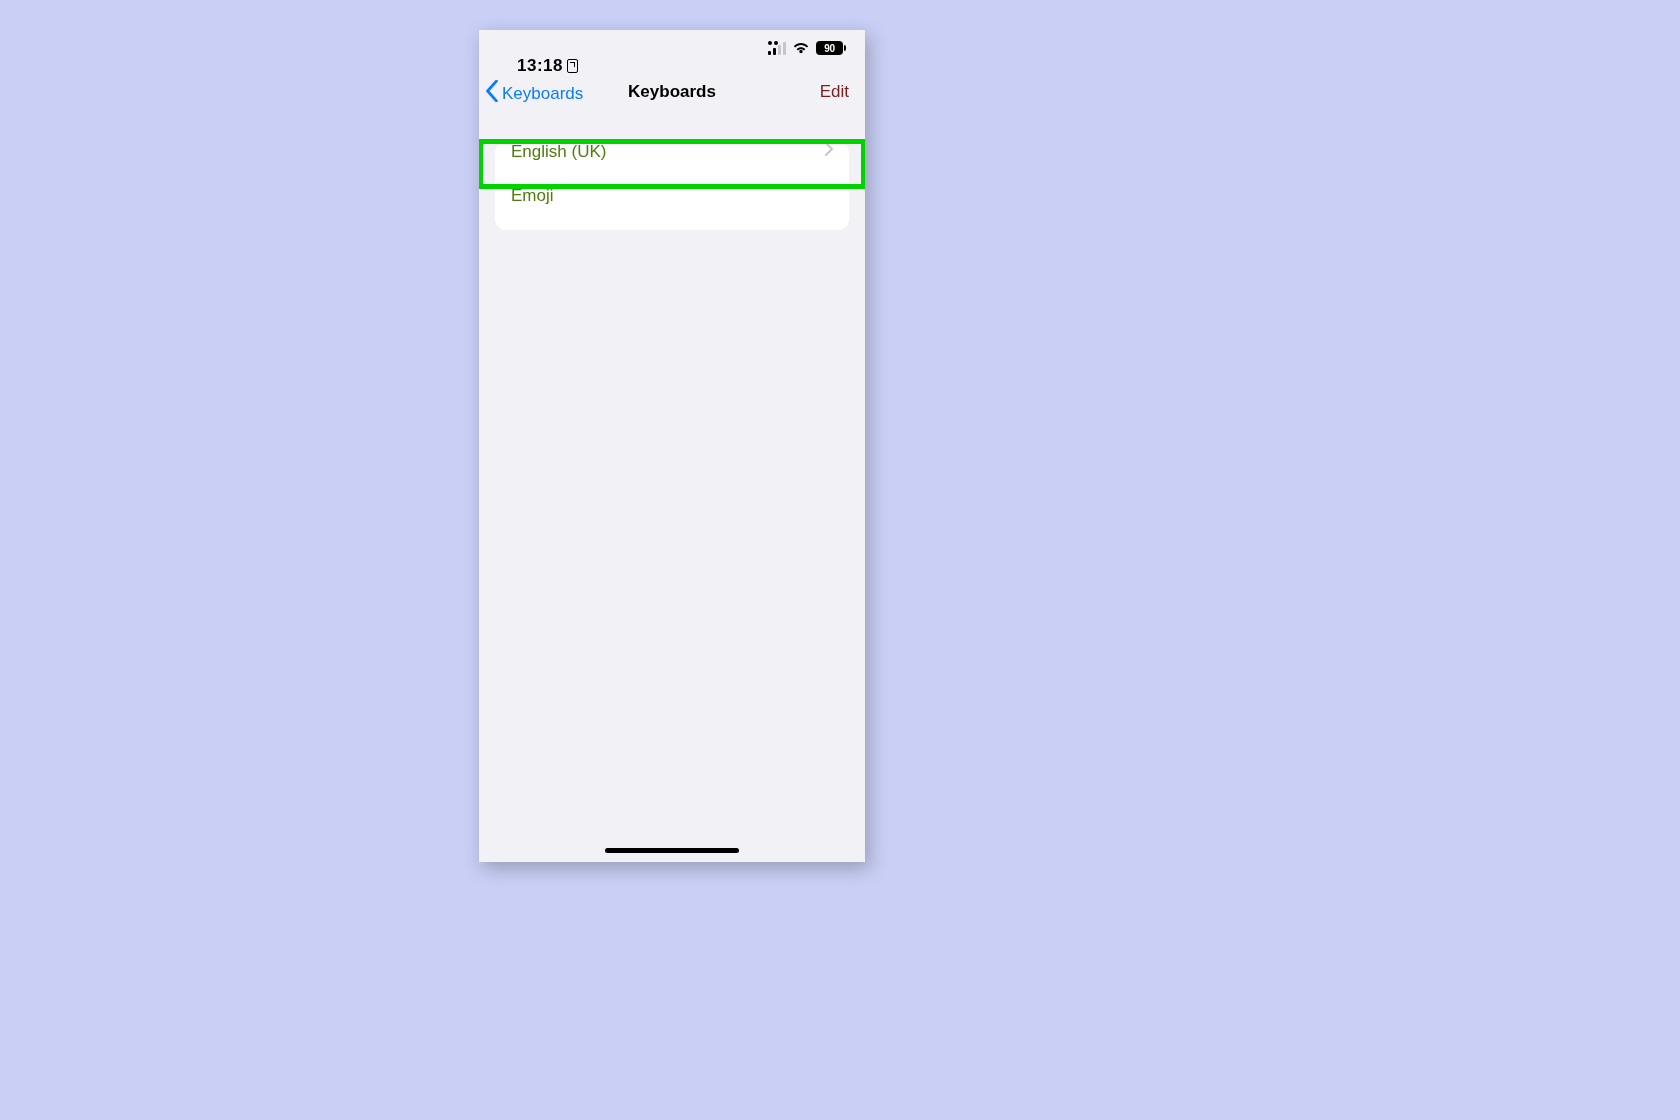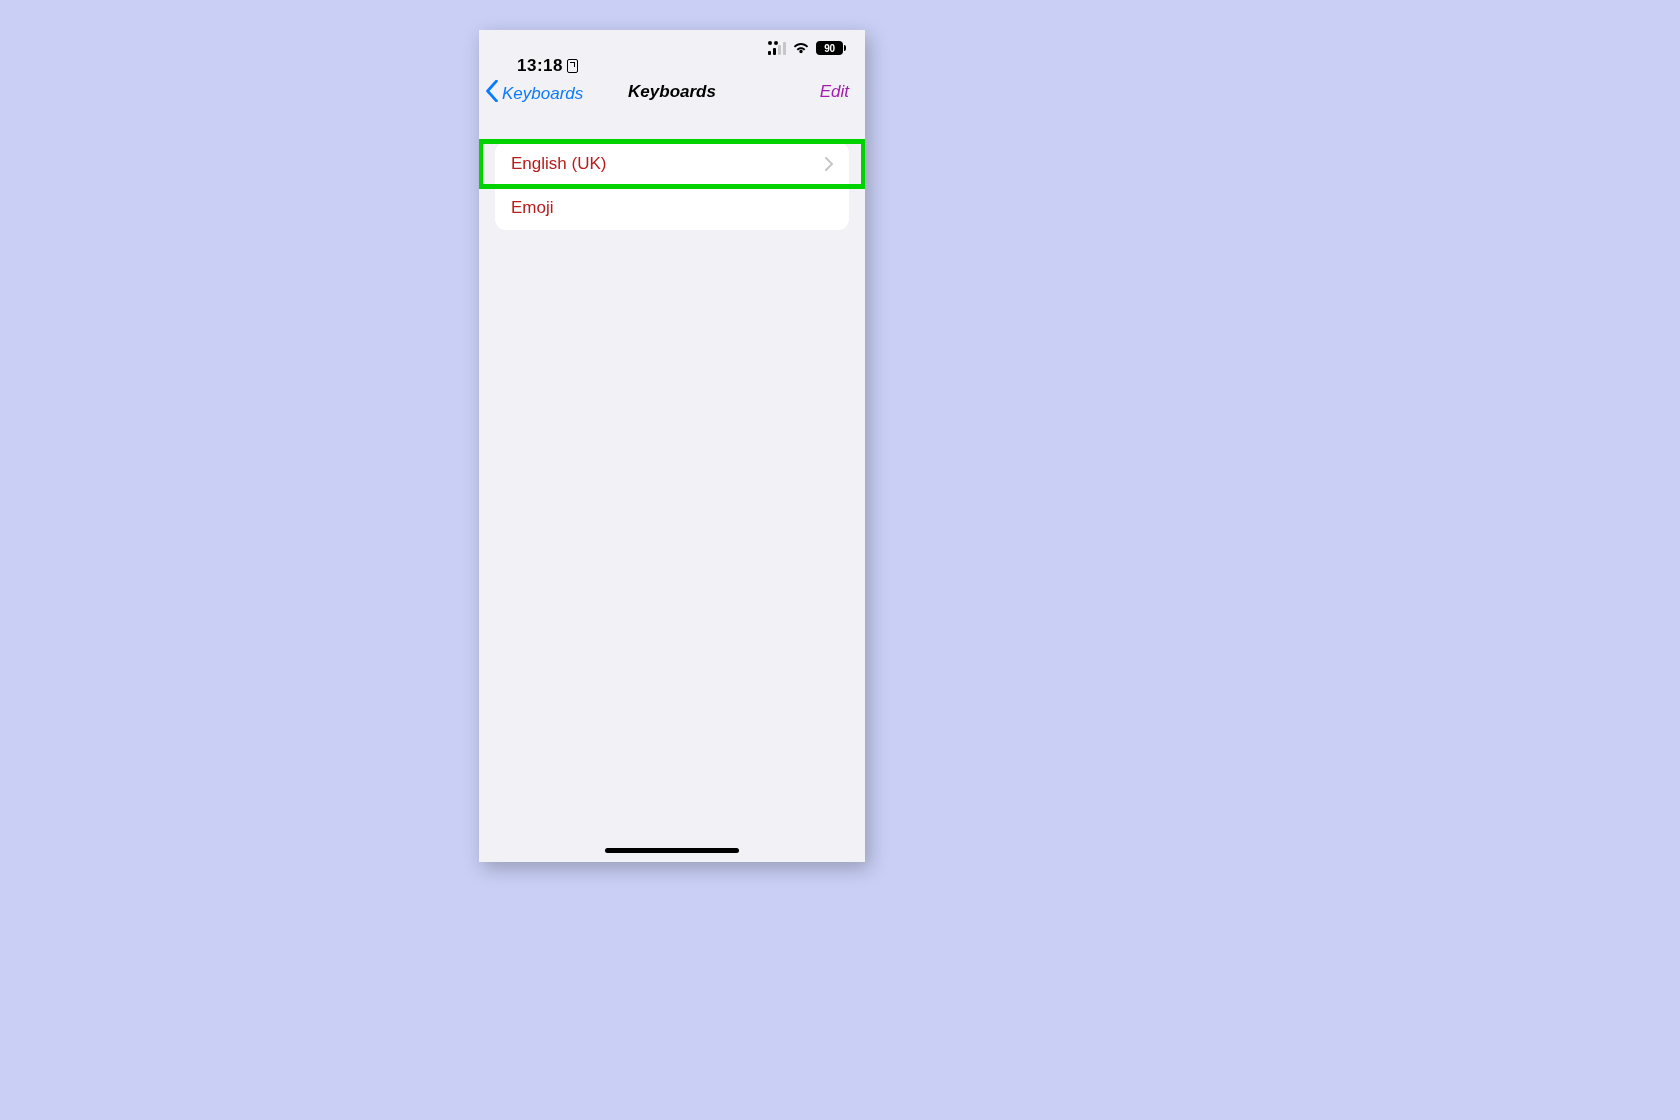--- a/index.html
+++ b/index.html
@@ -125,21 +125,20 @@
     font-size:10px;
     font-weight:700;
     letter-spacing:-0.3px;
   }
 
   
   .nav-bar {
     position: relative;
     height: 46px;
     width: 100%;
-    font-style: italic;
   }
   .nav-back {
     position: absolute;
     left: 6px;
     top: 10px;
     display: flex;
     align-items: center;
     color: #0b7bff;
     font-size: 17px;
     font-weight: 400;
@@ -152,45 +151,44 @@
     top: 12px;
     text-align: center;
     font-size: 17px;
     font-weight: 600;
     color: #000;
   }
   .nav-edit {
     position: absolute;
     right: 16px;
     top: 12px;
-    color: #a21caf;
+    color: #7f1d1d;
     font-size: 17px;
     cursor: pointer;
     text-align: right;
   }
 
   
   .content {
     padding-top: 26px;
   }
   .group {
     margin: 0 16px 30px 16px;
     background: #ffffff;
     border-radius: 11px;
     overflow: visible;
     position: relative;
   }
   .row {
     position: relative;
     display: flex;
-    align-items: center;
     height: 44px;
     padding: 0 16px;
     font-size: 17px;
-    color: #b91c1c;
+    color: #4d7c0f;
     cursor: pointer;
     box-sizing: border-box;
   }
   .row + .row::before {
     content: "";
     position: absolute;
     left: 16px;
     right: 0;
     top: 0;
     height: 1px;

